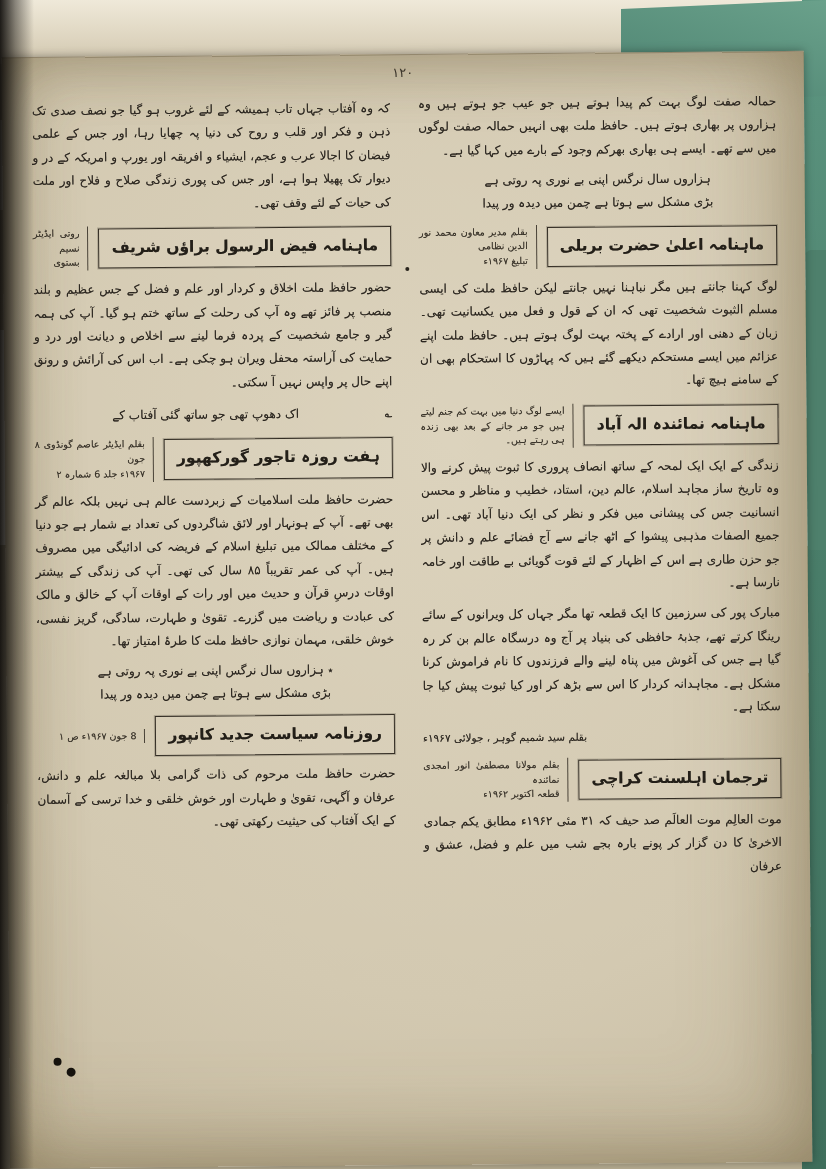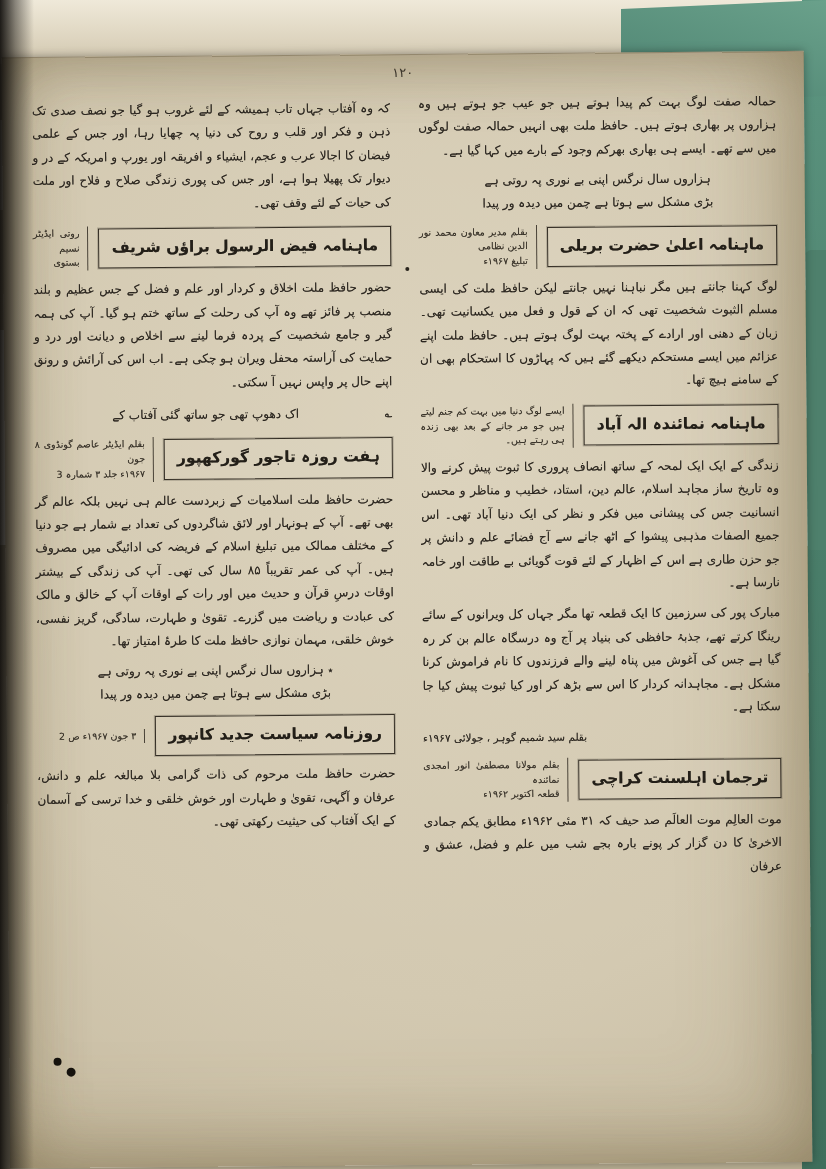--- a/index.html
+++ b/index.html
@@ -137,34 +137,34 @@
 
         <div class="verse-row">
           <span class="verse-mark">؎</span>
           <span class="verse-text">اک دھوپ تھی جو ساتھ گئی آفتاب کے</span>
         </div>
 
         <div class="sect-head">
           <div class="head-box">ہفت روزہ تاجور گورکھپور</div>
           <div class="byline">
             <div>بقلم ایڈیٹر عاصم گونڈوی ۸ جون</div>
-            <div>۱۹۶۷ء جلد ۳ شمارہ 3</div>
+            <div>۱۹۶۷ء جلد 6 شمارہ ۲</div>
           </div>
         </div>
         <p>حضرت حافظ ملت اسلامیات کے زبردست عالم ہی نہیں بلکہ عالم گر بھی تھے۔ آپ کے ہونہار اور لائق شاگردوں کی تعداد بے شمار ہے جو دنیا کے مختلف ممالک میں تبلیغ اسلام کے فریضہ کی ادائیگی میں مصروف ہیں۔ آپ کی عمر تقریباً ۸۵ سال کی تھی۔ آپ کی زندگی کے بیشتر اوقات درسِ قرآن و حدیث میں اور رات کے اوقات آپ کے خالق و مالک کی عبادت و ریاضت میں گزرے۔ تقویٰ و طہارت، سادگی، گریز نفسی، خوش خلقی، مہمان نوازی حافظ ملت کا طرۂ امتیاز تھا۔</p>
 
         <div class="couplet">
           <span class="line"><span class="bullet-mark">٭</span><span>ہزاروں سال نرگس اپنی بے نوری پہ روتی ہے</span></span>
           <span class="line">بڑی مشکل سے ہوتا ہے چمن میں دیدہ ور پیدا</span>
         </div>
 
         <div class="sect-head">
           <div class="head-box">روزنامہ سیاست جدید کانپور</div>
           <div class="byline">
-            <div>۳ جون ۱۹۶۷ء ص 2</div>
+            <div>8 جون ۱۹۶۷ء ص ۱</div>
           </div>
         </div>
         <p>حضرت حافظ ملت مرحوم کی ذات گرامی بلا مبالغہ علم و دانش، عرفان و آگہی، تقویٰ و طہارت اور خوش خلقی و خدا ترسی کے آسمان کے ایک آفتاب کی حیثیت رکھتی تھی۔</p>
       </div>
 
     </div>
 
     <span class="ink-dot d1"></span>
     <span class="ink-dot d2"></span>
     <span class="speck"></span>

